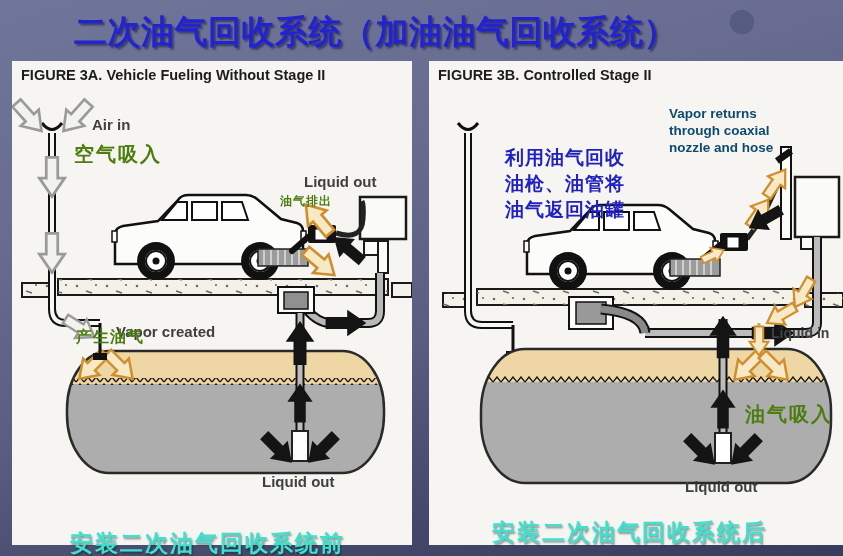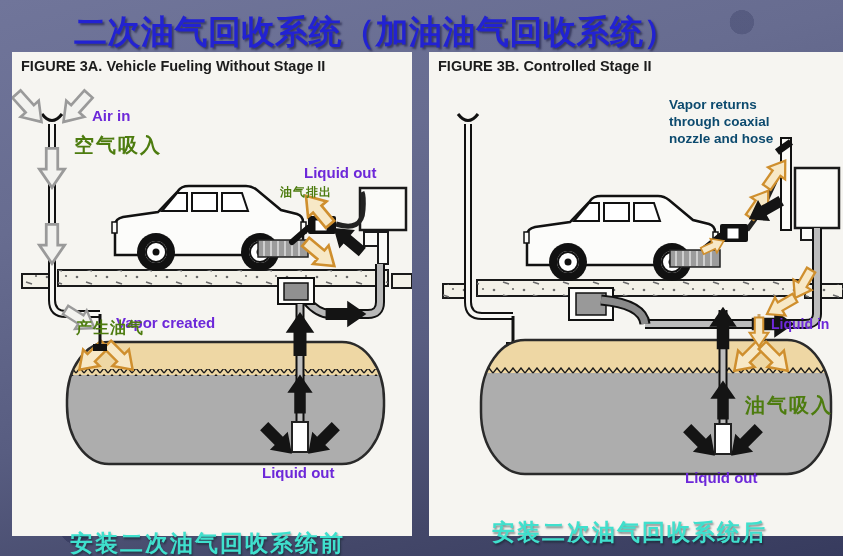--- a/index.html
+++ b/index.html
@@ -9,26 +9,26 @@
   .slide::before{content:"";position:absolute;inset:0;pointer-events:none;
     background:
       radial-gradient(circle 26px at 9% 95%, rgba(25,30,70,.35) 0 60%, transparent 62%),
       radial-gradient(circle 20px at 34% 93%, rgba(25,30,70,.30) 0 60%, transparent 62%),
       radial-gradient(circle 24px at 56% 90%, rgba(25,30,70,.28) 0 60%, transparent 62%),
       radial-gradient(circle 22px at 78% 95%, rgba(25,30,70,.30) 0 60%, transparent 62%),
       radial-gradient(circle 18px at 93% 91%, rgba(25,30,70,.30) 0 60%, transparent 62%),
       radial-gradient(circle 20px at 88% 4%, rgba(25,30,70,.22) 0 60%, transparent 62%);}
   .slide-title{position:absolute;left:57px;top:10px;font-size:33px;font-weight:bold;
     color:#2222d2;letter-spacing:.5px;white-space:nowrap;text-shadow:2px 2px 2px rgba(18,18,55,.55);margin-left:17px;}
-  .panel{position:absolute;top:52px;height:484px;background:#f6f5f1;}
+  .panel{position:absolute;top:61px;height:484px;background:#f6f5f1;}
   .panel.a{left:12px;width:400px;}
   .panel.b{left:429px;width:414px;}
   .panel svg{position:absolute;left:0;top:0;}
   .fig-title{position:absolute;left:9px;top:6px;font-size:14.5px;font-weight:bold;color:#1c1c1c;white-space:nowrap;}
-  .lbl{position:absolute;font-weight:bold;white-space:nowrap;color:#6d28d9;}
+  .lbl{position:absolute;font-weight:bold;white-space:nowrap;color:#404040;}
   .cn{color:#4d7c0f;}
   .mlabel{position:absolute;font-weight:bold;}
   .mlabel.en{font-size:13.5px;line-height:17px;color:#0c4a6e;}
   .mlabel.zh{font-size:19px;line-height:26px;color:#2121c2;letter-spacing:1px;}
   .cap{position:absolute;font-size:23px;font-weight:bold;color:#3fe0cd;letter-spacing:2px;
     white-space:nowrap;text-shadow:1px 2px 2px rgba(0,25,25,.45);}
   .ga{fill:#f2f2ef;stroke:#9a9a9a;stroke-width:2.4;}
   .oa{fill:#f7e8c6;stroke:#cf8f2e;stroke-width:2.4;}
   .ba{fill:#141414;stroke:none;}
 </style>
@@ -286,20 +286,25 @@
         <use href="#arwB" class="ba" transform="translate(316,390) rotate(135) scale(1.15)"></use>
       </g>
     </svg>
 
     <div class="fig-title">FIGURE 3B. Controlled Stage II</div>
     <div class="mlabel en" style="left:240px;top:44px">
       <div>Vapor returns</div>
       <div>through coaxial</div>
       <div>nozzle and hose</div>
     </div>
+    <div class="mlabel zh" style="left:76px;top:84px">
+      <div>利用油气回收</div>
+      <div>油枪、油管将</div>
+      <div>油气返回油罐</div>
+    </div>
     <div class="lbl" style="left:342px;top:264px;font-size:14px">Liquid in</div>
     <div class="lbl cn" style="left:316px;top:340px;font-size:20px;letter-spacing:2px">油气吸入</div>
     <div class="lbl" style="left:256px;top:417px;font-size:15px">Liquid out</div>
   </div>
 
   <div class="cap" style="left:70px;top:528px">安装二次油气回收系统前</div>
   <div class="cap" style="left:492px;top:517px">安装二次油气回收系统后</div>
 </div>
 
 </body></html>

